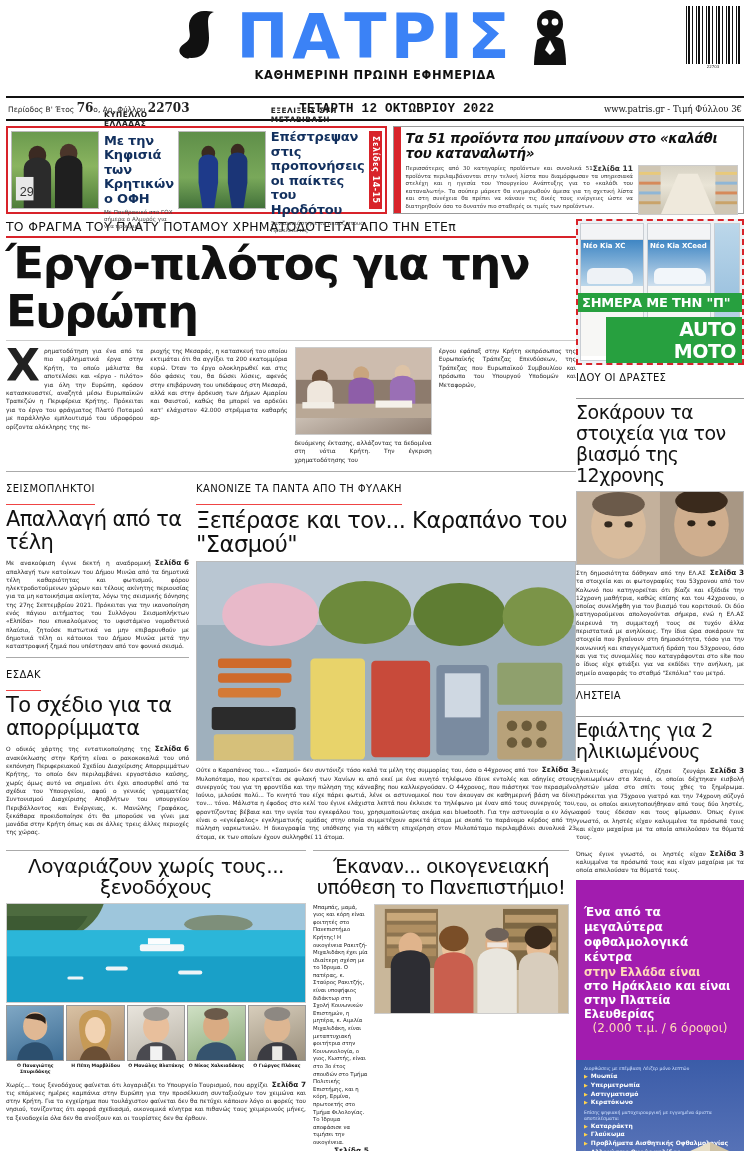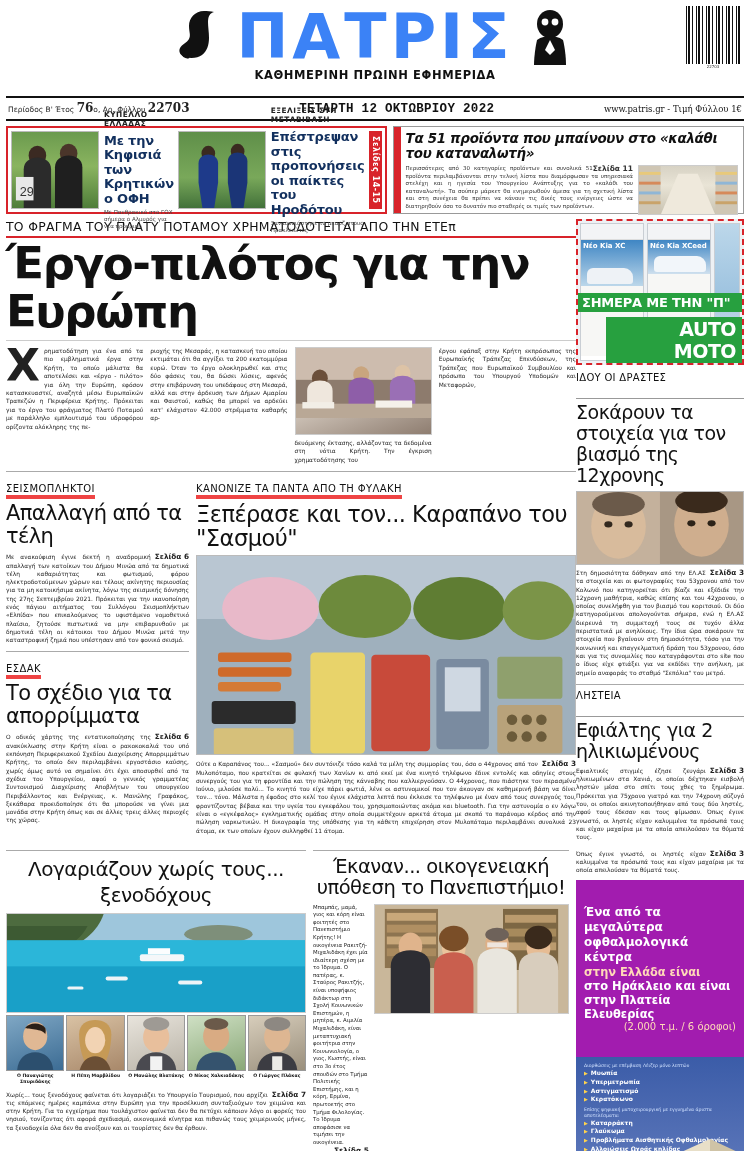--- a/index.html
+++ b/index.html
@@ -80,21 +80,21 @@
   .dropcap { float: left; font-size: 44px; line-height: 34px; font-weight: 700; margin: 2px 4px 0 0; font-family: "DejaVu Sans", sans-serif;}
   .lead-photo { width: 100%; height: 88px; border: 1px solid #ccc; overflow: hidden; position: relative; margin-bottom: 4px; }
   .cap-page { font-weight: 700; font-size: 7.5px; text-align: right; display:block; }
 
   
   .sec-rule { border-top: 1px solid #aaa; margin: 7px 0 5px; }
   .three { display: flex; gap: 7px; }
   .c-left { flex: 0 0 183px; }
   .c-mid { flex: 1; }
 
-  .kicker { font-size: 10px; letter-spacing: .4px; color: #111; border-bottom: 4px solid #ef4444; display: inline-block; padding-bottom: 1px; margin-bottom: 3px; }
+  .kicker { font-size: 10px; letter-spacing: .4px; color: #111; border-bottom: 1px solid #ef4444; display: inline-block; padding-bottom: 10px; margin-bottom: 3px; }
   .sec-head { font-size: 21px; font-weight: 400; line-height: 23px; letter-spacing: -.6px; color: #111; margin-bottom: 5px; }
   .body-txt { font-size: 5.9px; line-height: 8.3px; text-align: justify; color: #222; }
   .body-txt .pg { font-weight: 700; font-size: 7.3px; float: right; margin-left: 4px;}
 
   .mid-head { font-size: 22.5px; font-weight: 400; letter-spacing: -.5px; line-height: 24px; margin-bottom: 5px; }
   .mid-photo { width: 100%; height: 200px; border: 1px solid #bbb; position: relative; overflow: hidden; margin-bottom: 5px; }
 
   
   .rail-ad { border: 2px dashed #d8232a; padding: 2px; position: relative; height: 146px; overflow: hidden; background:#eef1f4;}
   .rail-ad .pages { position: absolute; inset: 2px; display: flex; gap: 3px; }
@@ -110,38 +110,38 @@
   .rail-sec { margin-top: 7px; }
   .rail-kicker { font-size: 10px; letter-spacing: .3px; border-bottom: 1px solid #999; display:block; padding-bottom:15px; margin-bottom:3px;}
   .rail-head { font-size: 19px; line-height: 21px; letter-spacing: -.5px; margin-bottom: 5px; }
   .rail-photo { width: 100%; height: 74px; border: 1px solid #bbb; overflow: hidden; position: relative; margin-bottom: 4px; }
 
   
   .lower { display: flex; gap: 7px; margin-top: 8px; }
   .low-left { flex: 0 0 300px; }
   .low-mid { flex: 1; }
   .low-right { flex: 0 0 168px; }
-  .low-head { font-size: 20px; letter-spacing: -.5px; text-align:center; line-height:26px; margin-bottom: 5px; }
+  .low-head { font-size: 20px; letter-spacing: -.5px; text-align:center; line-height:21px; margin-bottom: 5px; }
   .hotel-photo { width: 100%; height: 100px; position: relative; overflow: hidden; border:1px solid #ccc;}
   .portraits { display: flex; gap: 2px; margin-top: 2px; }
   .portrait { flex: 1; }
   .portrait .ph { width: 100%; height: 56px; border: 1px solid #999; overflow:hidden; position:relative;}
   .portrait .nm { font-size: 4.6px; text-align: center; font-weight: 700; line-height: 6px; padding: 2px 0; color:#111;}
 
   .uni-head { font-size: 19.5px; text-align: center; line-height: 21.5px; letter-spacing: -.5px; margin-bottom: 5px; }
   .uni-body { display: flex; gap: 5px; }
   .uni-text { flex: 0 0 56px; font-size: 5.4px; line-height: 7.6px; color: #222; }
   .uni-photo { flex: 1; height: 110px; border: 1px solid #ccc; overflow: hidden; position: relative;}
 
   .orange-ad { background: #a21caf; color: #fff; padding: 25px 8px; }
   .orange-ad .l1 { font-size: 12px; font-weight: 700; line-height: 15px; }
   .orange-ad .l2 { font-size: 11.4px; color: #ffd9b8; font-weight: 700; }
   .orange-ad .l3 { font-size: 11.4px; font-weight: 700; }
   .orange-ad .l4 { font-size: 11.4px; font-weight: 700; }
-  .orange-ad .l5 { font-size: 10px; color: #ffd9b8; text-align: right; }
+  .orange-ad .l5 { font-size: 12px; color: #ffd9b8; text-align: center; }
   .blue-ad { background: linear-gradient(180deg,#3b5ca8,#6f86c4); color: #fff; padding: 6px 8px; position: relative; height: 176px; overflow:hidden;}
   .blue-ad .hdr { font-size: 4.6px; line-height: 6px; color: #cfe0ff; }
   .blue-ad ul { list-style: none; font-size: 6px; line-height: 8.6px; font-weight: 700; }
   .blue-ad li::before { content: "\25B6"; color: #ffd34d; font-size: 5px; margin-right: 3px; }
   .blue-ad .note { font-size: 4.4px; color: #d6e3ff; margin-top:2px; }
 
   
   .ph-grass { background: linear-gradient(180deg,#6b9a4e 0%,#8ab45f 45%,#4f7d3a 100%); }
   .ph-pitch { background: linear-gradient(180deg,#5f8f49 0%,#79a85a 60%,#42713a 100%); }
   .ph-shelf { background: linear-gradient(180deg,#d7d2c4 0%,#e9e4d6 40%,#c9c3b2 100%); }
@@ -184,21 +184,21 @@
   </div>
 
   <div class="mast-rule"></div>
   <div class="infobar">
     <div class="left">
       <span>Περίοδος Β' Έτος</span>
       <b>76</b><span>ο, Αρ. Φύλλου</span>
       <b>22703</b>
     </div>
     <div class="center">ΤΕΤΑΡΤΗ 12 ΟΚΤΩΒΡΙΟΥ 2022</div>
-    <div class="right">www.patris.gr - Τιμή Φύλλου 1€</div>
+    <div class="right">www.patris.gr - Τιμή Φύλλου 3€</div>
   </div>
   <div class="mast-rule2"></div>
 
   <div class="teaser-row">
     <div class="teaser-left">
       <div class="tz">
         <div class="tz-img ph-grass">
           <svg class="silhouette" viewBox="0 0 88 78" preserveAspectRatio="none">
             <ellipse cx="26" cy="24" rx="9" ry="10" fill="#3b2a22"></ellipse>
             <path d="M12 38c0-8 7-12 14-12s14 4 14 12v40H12z" fill="#2b2b2b"></path>
@@ -368,21 +368,21 @@
           <div class="pg-thumb">
             <div style="height:16px;background:#f3f4f6;border-bottom:1px solid #ddd"></div>
             <div style="height:46px;background:linear-gradient(180deg,#3f86c4,#bcd7ea);position:relative">
               <div style="position:absolute;left:2px;top:2px;color:#fff;font-size:7px;font-weight:700">Νέο Kia XC</div>
               <div style="position:absolute;left:6px;bottom:2px;width:46px;height:16px;background:#eef2f6;border-radius:6px 9px 3px 3px"></div>
             </div>
             <div style="height:70px;background:#f7f7f5"></div>
           </div>
           <div class="pg-thumb">
             <div style="height:16px;background:#f3f4f6;border-bottom:1px solid #ddd"></div>
-            <div style="height:34px;background:linear-gradient(180deg,#3f86c4,#cfe0ee);position:relative">
+            <div style="height:46px;background:linear-gradient(180deg,#3f86c4,#cfe0ee);position:relative">
               <div style="position:absolute;left:2px;top:2px;color:#fff;font-size:7px;font-weight:700">Νέο Kia XCeed</div>
               <div style="position:absolute;left:6px;bottom:2px;width:52px;height:16px;background:#f2f6fa;border-radius:6px 9px 3px 3px"></div>
             </div>
             <div style="height:70px;background:#f7f7f5"></div>
           </div>
           <div class="pg-thumb" style="flex:0 0 26px;background:linear-gradient(180deg,#bcd7ea,#9fc4e0,#e4e9ee)"></div>
         </div>
         <div class="green-band">ΣΗΜΕΡΑ ΜΕ ΤΗΝ "Π"</div>
         <div class="green-band2">AUTO MOTO</div>
       </div>

